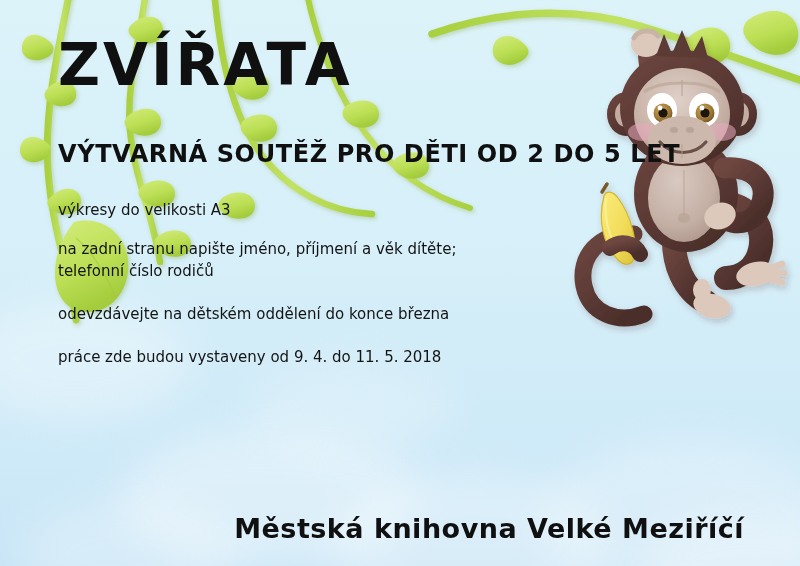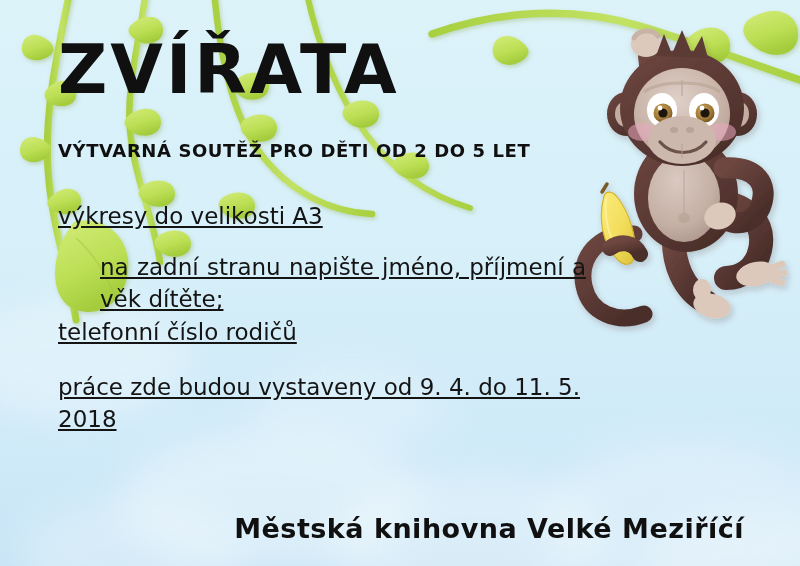--- a/index.html
+++ b/index.html
@@ -62,55 +62,54 @@
   }
   .monkey-layer svg { display: block; }
 
   
   .title {
     position: absolute;
     left: 58px;
     top: 36px;
     font-family: "DejaVu Sans", sans-serif;
     font-weight: 700;
-    font-size: 68px;
+    font-size: 58px;
     line-height: 1;
     letter-spacing: 3px;
     color: #101010;
     white-space: nowrap;
     text-align: center;
   }
 
   .subtitle {
     position: absolute;
     left: 58px;
     top: 142px;
     font-family: "DejaVu Sans", sans-serif;
     font-weight: 700;
-    font-size: 18px;
+    font-size: 24px;
     line-height: 1;
     letter-spacing: 0.6px;
     color: #101010;
     white-space: nowrap;
   }
 
   .body-text {
     position: absolute;
     left: 58px;
     top: 200px;
     width: 528px;
     color: #141414;
     font-family: "DejaVu Sans", sans-serif;
-    font-size: 23px;
+    font-size: 15px;
     line-height: 1.42;
-    text-decoration: underline;
   }
 
   .para { margin: 0 0 22px 0; }
-  .para.justified { text-align: justify; text-align-last: left; padding-left: 42px; }
+  .para.justified { text-align: justify; text-align-last: left; }
   .para.last { margin-bottom: 16px; }
 
   .p-gap-small { margin-bottom: 18px; }
 
   .footer {
     position: absolute;
     right: 56px;
     bottom: 22px;
     font-family: "DejaVu Sans", sans-serif;
     font-weight: 700;
@@ -309,20 +308,21 @@
 
   <div class="subtitle">VÝTVARNÁ SOUTĚŽ PRO DĚTI OD 2 DO 5 LET</div>
 
   <div class="body-text">
     <p class="para p-gap-small">výkresy do velikosti A3</p>
 
     <p class="para justified" style="margin-bottom:0;">na zadní stranu napište jméno, příjmení a věk dítěte;</p>
 
     <p class="para">telefonní číslo rodičů</p>
 
+    <p class="para">odevzdávejte na dětském oddělení do konce března</p>
 
 
     <p class="para last">práce zde budou vystaveny od 9. 4. do 11. 5. 2018</p>
   </div>
 
   <div class="footer">Městská knihovna Velké Meziříčí</div>
 
 </div>
 
 </body></html>

